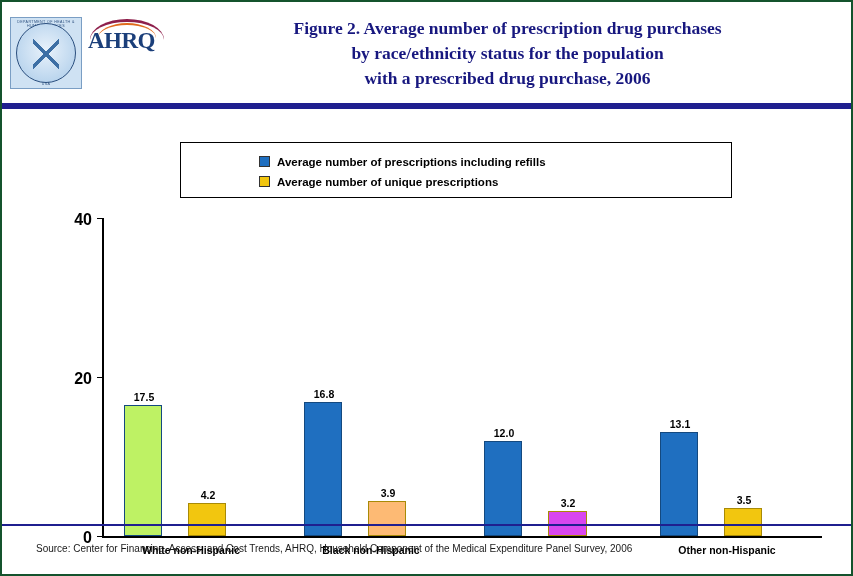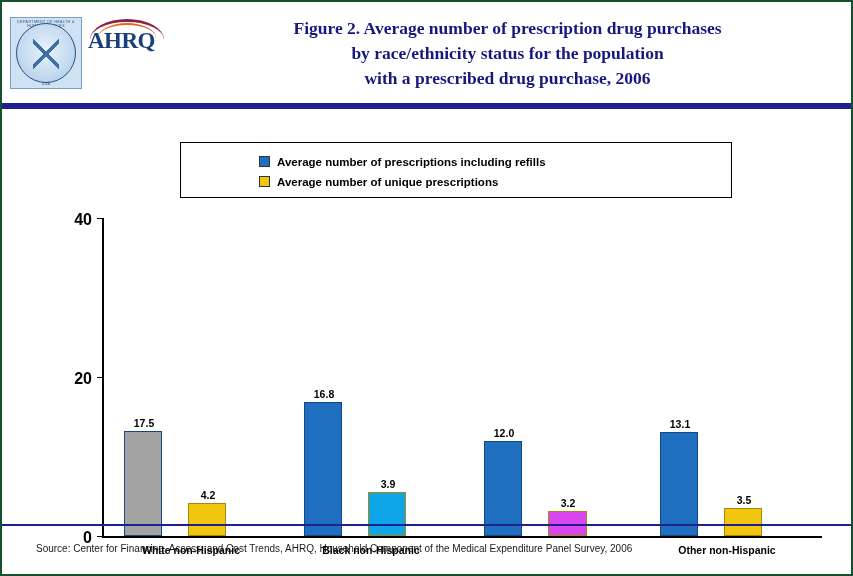--- a/index.html
+++ b/index.html
@@ -334,36 +334,36 @@
       <div class="tick-label" style="left:60px; top:105px;">40</div>
 
       <div class="tick-mark" style="left:95px; top:271px;"></div>
       <div class="tick-label" style="left:60px; top:264px;">20</div>
 
       <div class="tick-mark" style="left:95px; top:430px;"></div>
       <div class="tick-label" style="left:60px; top:423px;">0</div>
 
       <div class="group" style="left:104px; top:130px; height:300px;">
         <div class="bars">
-          <div class="bar series0" style="height: 105px; background: #a3a3a3;">
+          <div class="bar series0" style="height: 131px; background: #bef264;">
             <span class="bar-value">17.5</span>
           </div>
           <div class="bar series1" style="height: 33.39px; background: rgb(242, 198, 15);">
             <span class="bar-value">4.2</span>
           </div>
         </div>
         <div class="cat-label" style="top:308px;">White non-Hispanic</div>
       </div>
 
       <div class="group" style="left:284px; top:130px; height:300px;">
         <div class="bars">
           <div class="bar series0" style="height: 133.56px; background: rgb(31, 111, 192);">
             <span class="bar-value">16.8</span>
           </div>
-          <div class="bar series1" style="height: 44px; background: #0ea5e9;">
+          <div class="bar series1" style="height: 35px; background: #fdba74;">
             <span class="bar-value">3.9</span>
           </div>
         </div>
         <div class="cat-label" style="top:308px;">Black non-Hispanic</div>
       </div>
 
       <div class="group" style="left:464px; top:130px; height:300px;">
         <div class="bars">
           <div class="bar series0" style="height: 95.4px; background: rgb(31, 111, 192);">
             <span class="bar-value">12.0</span>

